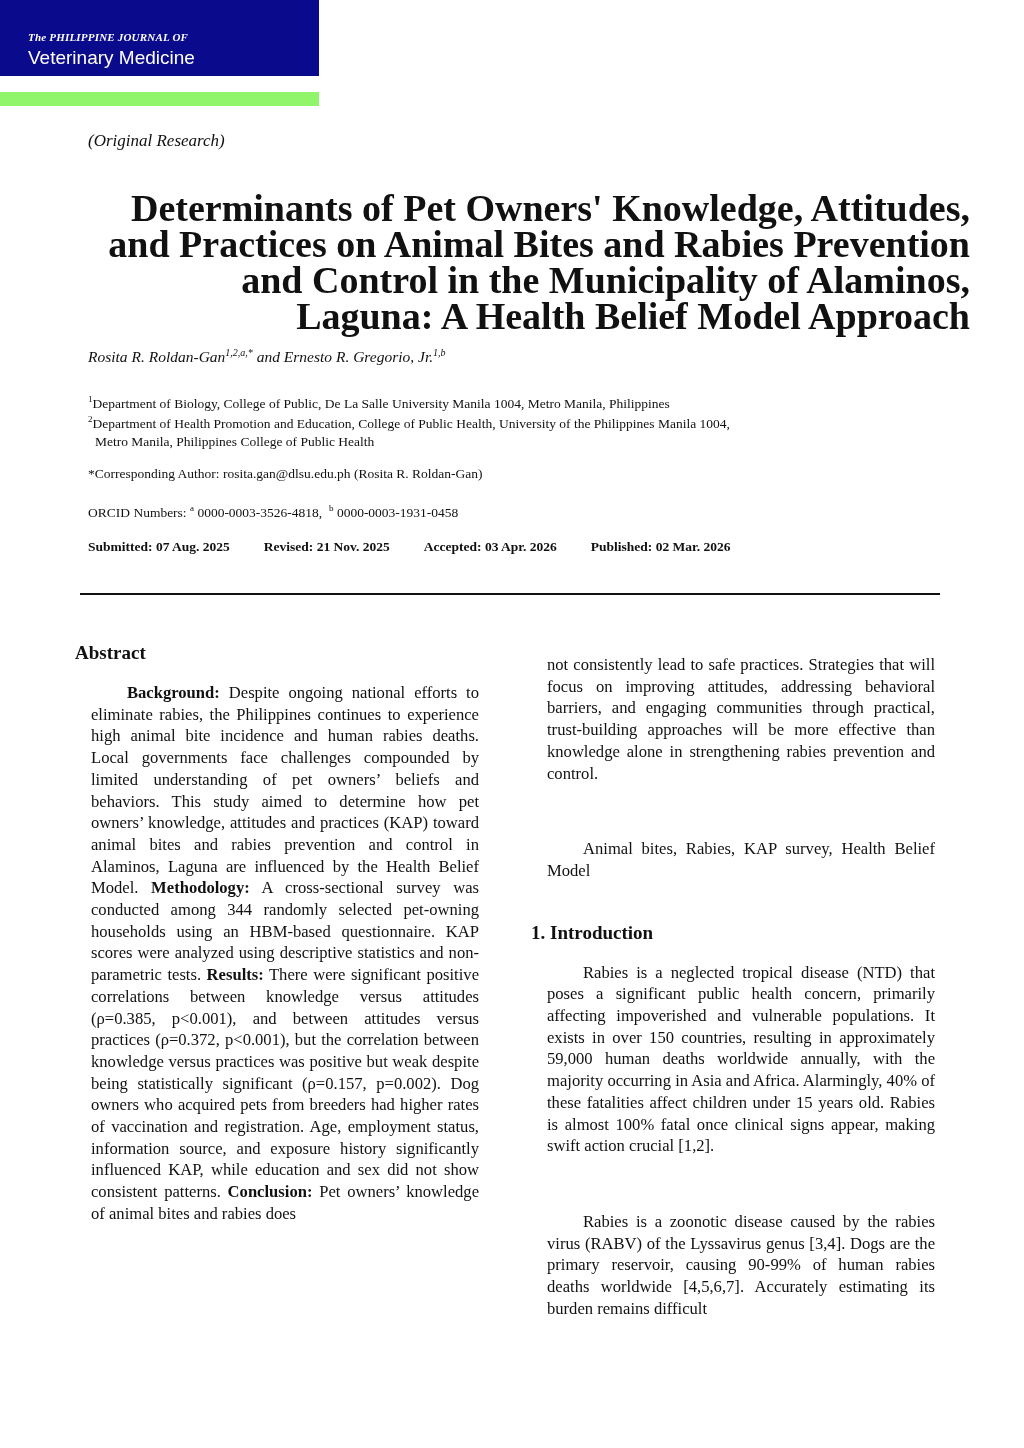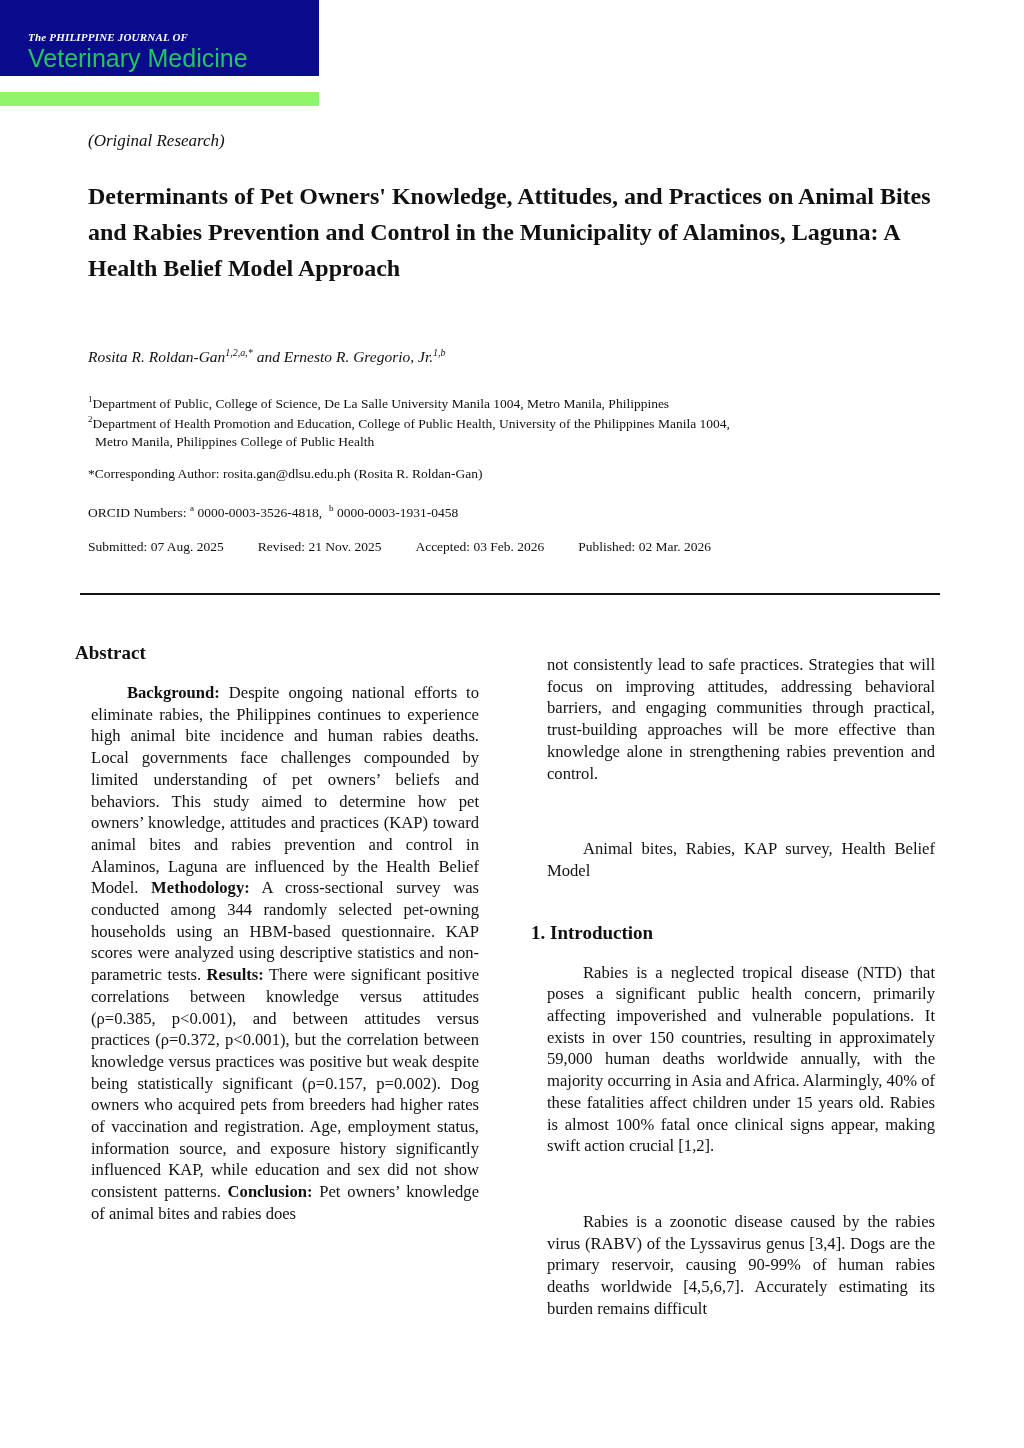--- a/index.html
+++ b/index.html
@@ -2,33 +2,33 @@
 <html><head>
 <meta charset="utf-8">
 <style>
   html, body { margin:0; padding:0; background:#ffffff; }
   body { width:1024px; height:1448px; position:relative; overflow:hidden;
          font-family:"DejaVu Serif", "Liberation Serif", serif; color:#111; }
   .masthead { position:absolute; left:0; top:0; width:319px; height:76px; background:#0a0a8c; }
   .masthead-green { position:absolute; left:0; top:92px; width:319px; height:14px; background:#90f56a; }
   .mast-small { position:absolute; left:28px; top:31px; color:#fff; font-family:"Liberation Serif", serif;
                 font-style:italic; font-weight:bold; font-size:11px; letter-spacing:0.2px; }
-  .mast-big { position:absolute; left:28px; top:44px; color:#22c55e; font-family:"Liberation Sans", sans-serif;
-              font-size:25px; line-height:28px; }
+  .mast-big { position:absolute; left:28px; top:44px; color:#ffffff; font-family:"Liberation Sans", sans-serif;
+              font-size:19px; line-height:28px; }
   .article-type { position:absolute; left:88px; top:131px; font-family:Liberation Serif, serif; font-style:italic; font-size:17px; }
-  .title { position:absolute; left:88px; top:178px; width:870px; margin:0;
-           font-family:"Liberation Serif", serif; font-weight:bold; font-size:24px; line-height:36px; }
+  .title { position:absolute; left:88px; top:178px; width:870px; margin:12px;
+           font-family:"Liberation Serif", serif; font-weight:bold; font-size:38px; line-height:36px;text-align:right; }
   .authors { position:absolute; left:88px; top:347px; font-family:"Liberation Serif", serif; font-style:italic; font-size:15.5px; }
   .authors sup { font-size:10px;font-style:italic; }
   .affil { position:absolute; left:88px; width:880px; font-family:"Liberation Serif", serif; font-size:13.5px; line-height:18px; }
   .affil sup { font-size:9px; }
   .meta { position:absolute; left:88px; font-family:"Liberation Serif", serif; font-size:13.5px; }
   .meta sup { font-size:9px; }
   .dates { position:absolute; left:88px; top:539px; font-family:"Liberation Serif", serif; font-size:13.5px; display:flex; }
-  .dates span { margin-right:34px; }
+  .dates span { margin-right:34px;font-weight:bold; }
   .rule { position:absolute; left:80px; top:593px; width:860px; height:2px; background:#111; }
   .col { position:absolute; width:420px; font-family:"Liberation Serif", serif; font-size:16.6px; line-height:21.7px; text-align:justify; }
   .col-left { left:75px; top:640px; }
   .col-right { left:531px; top:638px; }
   .heading { font-weight:bold; font-size:19px; margin:0 0 15px 0; line-height:26px; }
   .para { margin:16px; }
   .indent { text-indent:36px; }
   b { font-weight:bold; }
   .gap { height:22px; }
 </style>
@@ -42,40 +42,40 @@
 <div class="masthead-green"></div>
 
 <div class="article-type">(Original Research)</div>
 <h1 class="title">Determinants of Pet Owners' Knowledge, Attitudes, and Practices on Animal Bites and Rabies Prevention and Control in the Municipality of Alaminos, Laguna: A Health Belief Model Approach</h1>
 
 <div class="authors">
   <span>Rosita R. Roldan-Gan</span><sup>1,2,a,*</sup><span> and </span><span>Ernesto R. Gregorio, Jr.</span><sup>1,b</sup>
 </div>
 
 <div class="affil" style="top:390px;">
-  <sup>1</sup><span>Department of Public, College of Science, De La Salle University Manila 1004, Metro Manila, Philippines</span>
+  <sup>1</sup><span>Department of Biology, College of Public, De La Salle University Manila 1004, Metro Manila, Philippines</span>
 </div>
 <div class="affil" style="top:410px;">
   <sup>2</sup><span>Department of Health Promotion and Education, College of Public Health, University of the Philippines Manila 1004,</span><br>
   <span style="padding-left:7px;">Metro Manila, Philippines College of Public Health</span>
 </div>
 
 <div class="meta" style="top:466px;">*Corresponding Author: rosita.gan@dlsu.edu.ph (Rosita R. Roldan-Gan)</div>
 <div class="meta" style="top:503px;">
   <span>ORCID Numbers:</span>
   <sup>a</sup>
   <span>0000-0003-3526-4818,</span>&nbsp;
   <sup>b</sup>
   <span>0000-0003-1931-0458</span>
 </div>
 
 <div class="dates">
   <span>Submitted:  07 Aug. 2025</span>
   <span>Revised: 21 Nov. 2025</span>
-  <span>Accepted: 03 Feb. 2026</span>
+  <span>Accepted: 03 Apr. 2026</span>
   <span>Published: 02 Mar. 2026</span>
 </div>
 
 <div class="rule"></div>
 
 <div class="col col-left">
   <h2 class="heading">Abstract</h2>
   <p class="para indent"><b>Background:</b><span> Despite ongoing national efforts to eliminate rabies, the Philippines continues to experience high animal bite incidence and human rabies deaths. Local governments face challenges compounded by limited understanding of pet owners’ beliefs and behaviors. This study aimed to determine how pet owners’ knowledge, attitudes and practices (KAP) toward animal bites and rabies prevention and control in Alaminos, Laguna are influenced by the Health Belief Model.</span>
 <b>Methodology:</b><span> A cross-sectional survey was conducted among 344 randomly selected pet-owning households using an HBM-based questionnaire. KAP scores were analyzed using descriptive statistics and non-parametric tests.</span>
 <b>Results:</b><span> There were significant positive correlations between knowledge versus attitudes (ρ=0.385, p&lt;0.001), and between attitudes versus practices (ρ=0.372, p&lt;0.001), but the correlation between knowledge versus practices was positive but weak despite being statistically significant (ρ=0.157, p=0.002). Dog owners who acquired pets from breeders had higher rates of vaccination and registration. Age, employment status, information source, and exposure history significantly influenced KAP, while education and sex did not show consistent patterns.</span>

